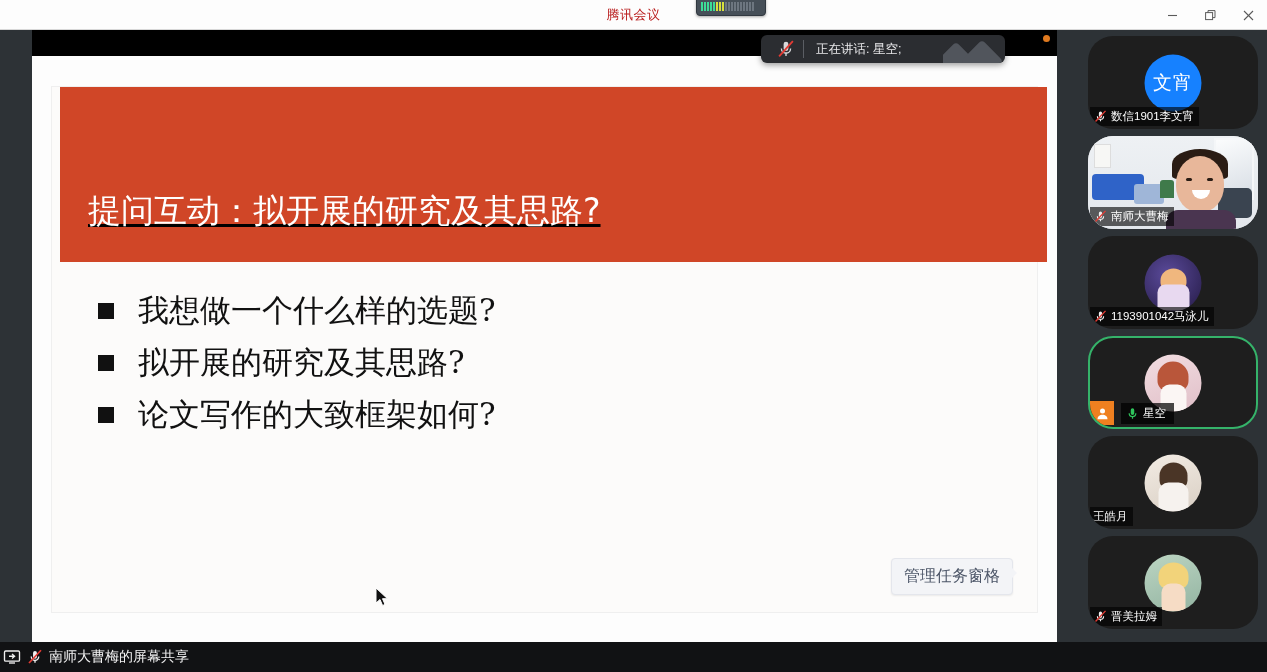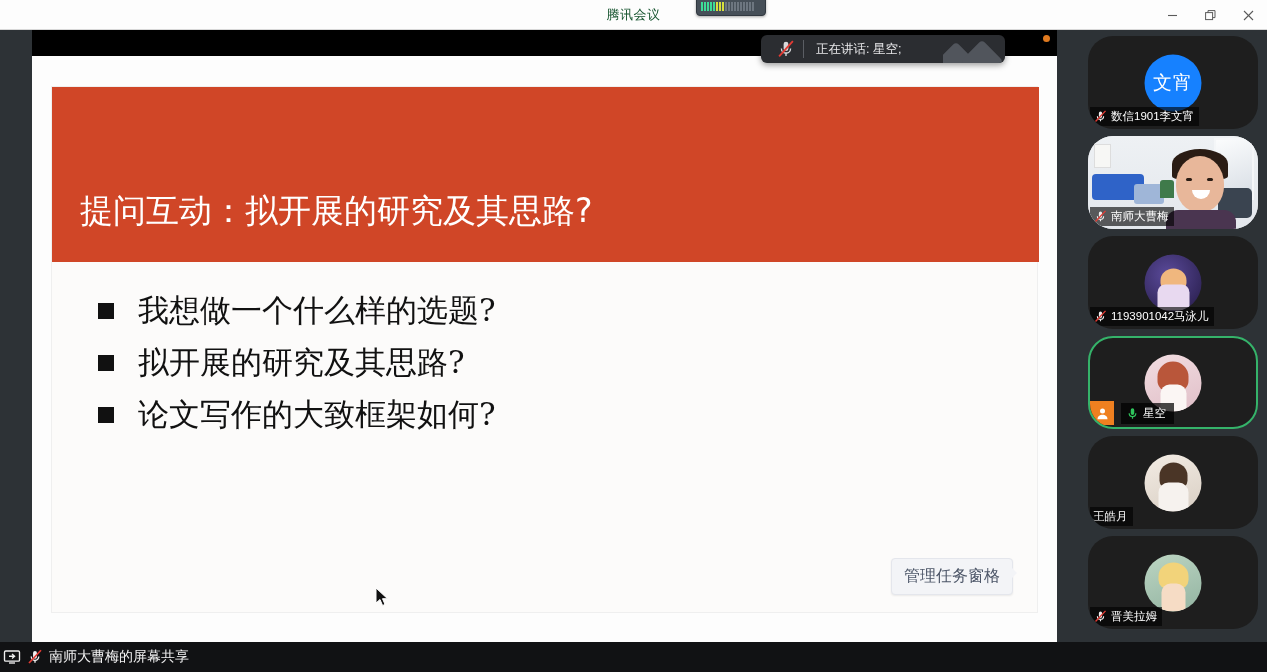--- a/index.html
+++ b/index.html
@@ -9,21 +9,21 @@
     background:#1b1b1b;
     position:relative;
   }
 
   
   #titlebar{
     position:absolute; left:0; top:0; width:1267px; height:30px;
     background:#fdfdfd; border-bottom:1px solid #d8d8d8;
     display:flex; align-items:center; justify-content:center;
   }
-  #title-text{ font-size:13px; color:#14532d; letter-spacing:.5px; }
+  #title-text{ font-size:13px; color:#b91c1c; letter-spacing:.5px; }
   #win-controls{
     position:absolute; right:0; top:0; height:30px; display:flex; align-items:center;
   }
   .win-btn{
     width:38px; height:30px; display:flex; align-items:center; justify-content:center;
     color:#5a5a5a; font-size:13px; line-height:1; cursor:default;
   }
 
   
   #audio-meter{
@@ -50,23 +50,23 @@
   }
   #slide-canvas{
     position:absolute; left:32px; top:26px; width:1025px; height:586px;
     background:#fdfdfd;
   }
   #slide-inner{
     position:absolute; left:19px; top:30px; width:987px; height:527px;
     background:#fcfbfa; border:1px solid #efefef;
   }
   #slide-title-band{
-    position:absolute; left:0; top:0; width:987px; height:175px;
+    position:absolute; left:8px; top:0; width:987px; height:175px;
     background:#d04627;
-    display:flex; align-items:flex-end;
+    display:flex; align-items:flex-end;text-decoration:underline;
   }
   #slide-title{
     color:#ffffff; font-size:33px; padding:0 0 28px 28px; white-space:nowrap;
     font-family:"DejaVu Sans","Liberation Sans",sans-serif; font-weight:400;
   }
   #bullets{
     position:absolute; left:46px; top:205px; width:880px;
   }
   .bullet-row{
     display:flex; align-items:center; margin-bottom:14px; height:38px;

